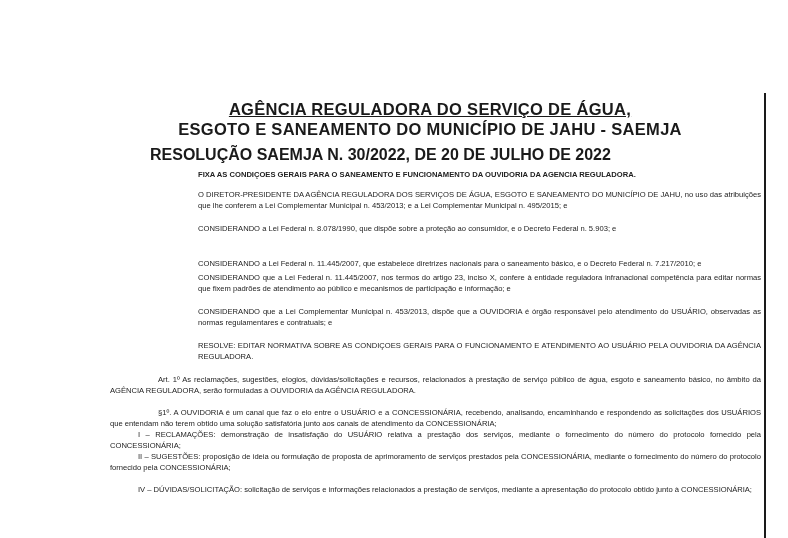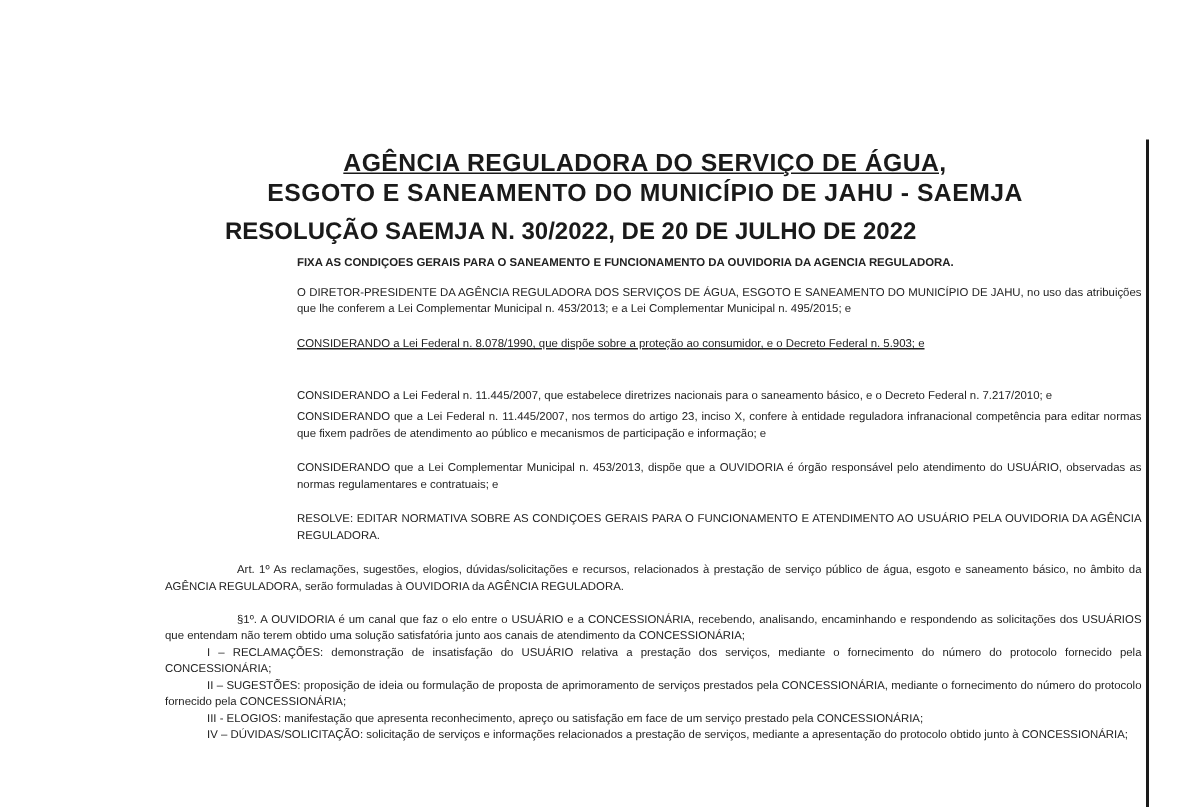--- a/index.html
+++ b/index.html
@@ -42,25 +42,24 @@
 <div class="page">
   <div class="vline"></div>
 
   <div class="title t1">AGÊNCIA REGULADORA DO SERVIÇO DE ÁGUA,</div>
   <div class="title t2">ESGOTO E SANEAMENTO DO MUNICÍPIO DE JAHU - SAEMJA</div>
   <div class="subtitle">RESOLUÇÃO SAEMJA N. 30/2022, DE 20 DE JULHO DE 2022</div>
 
   <div class="p ind bold nowrap" style="top:170px;">FIXA AS CONDIÇOES GERAIS PARA O SANEAMENTO E FUNCIONAMENTO DA OUVIDORIA DA AGENCIA REGULADORA.</div>
 
   <div class="p ind" style="top:190px;">O DIRETOR-PRESIDENTE DA AGÊNCIA REGULADORA DOS SERVIÇOS DE ÁGUA, ESGOTO E SANEAMENTO DO MUNICÍPIO DE JAHU, no uso das atribuições que lhe conferem a Lei Complementar Municipal n. 453/2013; e a Lei Complementar Municipal n. 495/2015; e</div>
-  <div class="p ind" style="top:224px;text-decoration:underline;">CONSIDERANDO a Lei Federal n. 8.078/1990, que dispõe sobre a proteção ao consumidor, e o Decreto Federal n. 5.903; e</div>
+  <div class="p ind" style="top:224px;">CONSIDERANDO a Lei Federal n. 8.078/1990, que dispõe sobre a proteção ao consumidor, e o Decreto Federal n. 5.903; e</div>
   <div class="p ind" style="top:259px;">CONSIDERANDO a Lei Federal n. 11.445/2007, que estabelece diretrizes nacionais para o saneamento básico, e o Decreto Federal n. 7.217/2010; e</div>
   <div class="p ind" style="top:273px;">CONSIDERANDO que a Lei Federal n. 11.445/2007, nos termos do artigo 23, inciso X, confere à entidade reguladora infranacional competência para editar normas que fixem padrões de atendimento ao público e mecanismos de participação e informação; e</div>
   <div class="p ind" style="top:307px;">CONSIDERANDO que a Lei Complementar Municipal n. 453/2013, dispõe que a OUVIDORIA é órgão responsável pelo atendimento do USUÁRIO, observadas as normas regulamentares e contratuais; e</div>
   <div class="p ind" style="top:341px;">RESOLVE: EDITAR NORMATIVA SOBRE AS CONDIÇOES GERAIS PARA O FUNCIONAMENTO E ATENDIMENTO AO USUÁRIO PELA OUVIDORIA DA AGÊNCIA REGULADORA.</div>
 
   <div class="p full indent-first" style="top:375px;">Art. 1º As reclamações, sugestões, elogios, dúvidas/solicitações e recursos, relacionados à prestação de serviço público de água, esgoto e saneamento básico, no âmbito da AGÊNCIA REGULADORA, serão formuladas à OUVIDORIA da AGÊNCIA REGULADORA.</div>
   <div class="p full indent-first" style="top:408px;">§1º. A OUVIDORIA é um canal que faz o elo entre o USUÁRIO e a CONCESSIONÁRIA, recebendo, analisando, encaminhando e respondendo as solicitações dos USUÁRIOS que entendam não terem obtido uma solução satisfatória junto aos canais de atendimento da CONCESSIONÁRIA;</div>
   <div class="p full indent-item" style="top:430px;">I – RECLAMAÇÕES: demonstração de insatisfação do USUÁRIO relativa a prestação dos serviços, mediante o fornecimento do número do protocolo fornecido pela CONCESSIONÁRIA;</div>
   <div class="p full indent-item" style="top:452px;">II – SUGESTÕES: proposição de ideia ou formulação de proposta de aprimoramento de serviços prestados pela CONCESSIONÁRIA, mediante o fornecimento do número do protocolo fornecido pela CONCESSIONÁRIA;</div>
-  <div class="p full indent-item" style="top:474px;">III - ELOGIOS: manifestação que apresenta reconhecimento, apreço ou satisfação em face de um serviço prestado pela CONCESSIONÁRIA;</div>
   <div class="p full indent-item" style="top:485px;">IV – DÚVIDAS/SOLICITAÇÃO: solicitação de serviços e informações relacionados a prestação de serviços, mediante a apresentação do protocolo obtido junto à CONCESSIONÁRIA;</div>
 </div>
 
 </body></html>

